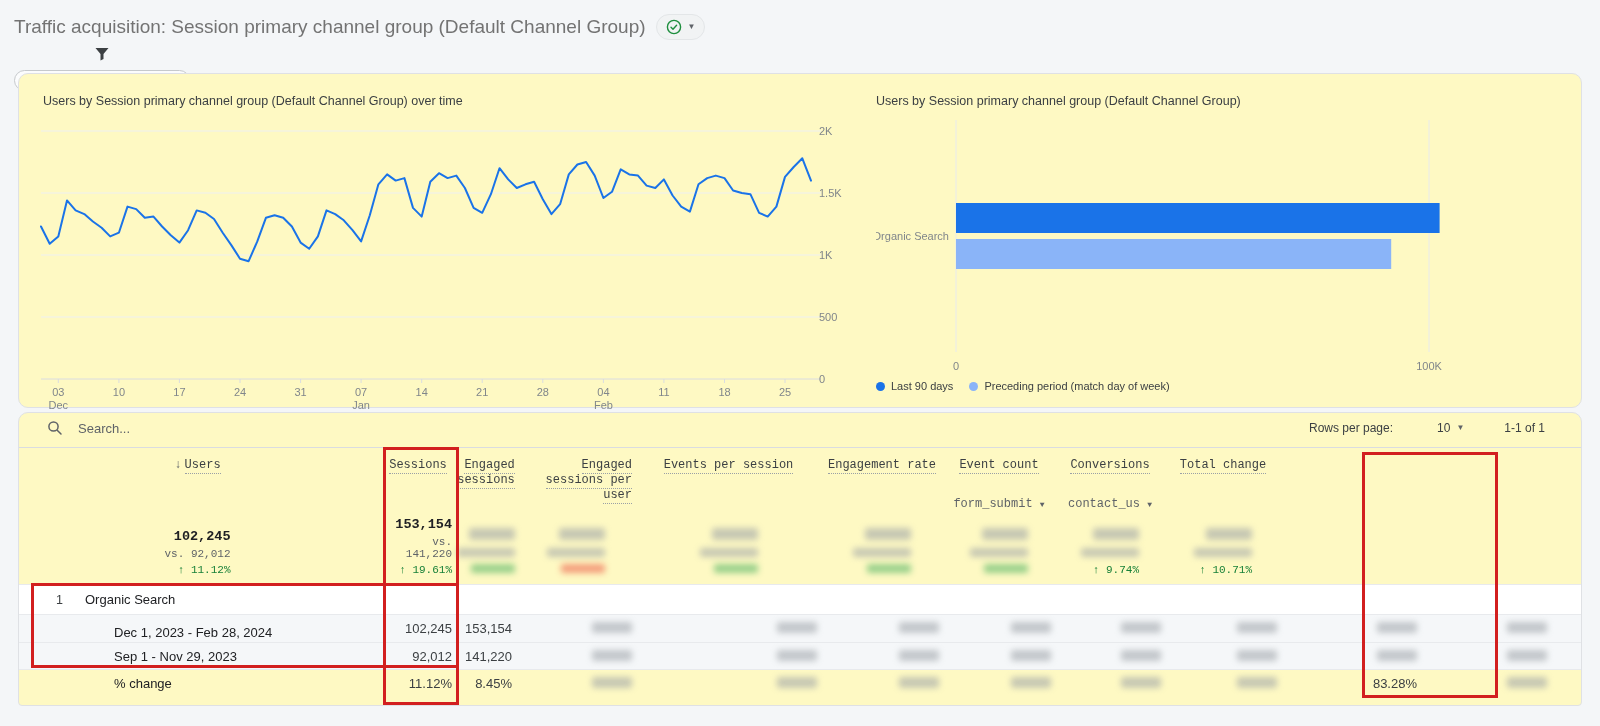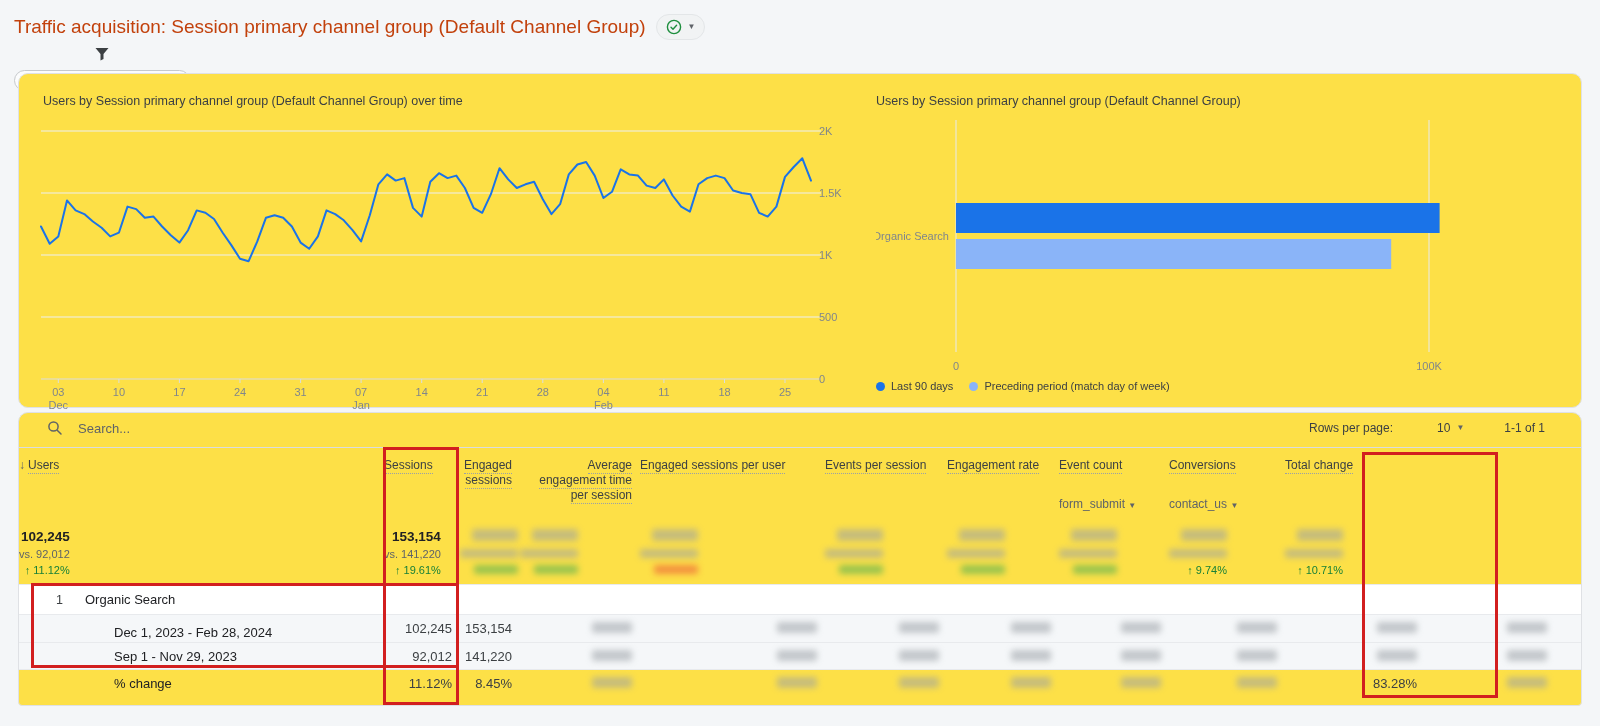--- a/index.html
+++ b/index.html
@@ -1,30 +1,30 @@
 <!DOCTYPE html>
 <html><head>
 <meta charset="utf-8">
 <style>
   html,body{margin:0;padding:0;background:#eef0f3;}
   *{box-sizing:border-box;}
   .page{position:relative;width:1600px;height:726px;background:#f4f6f8;
         font-family:"Liberation Sans","DejaVu Sans",sans-serif;color:#202124;overflow:hidden;}
   
   .report-header{position:absolute;left:14px;top:14px;display:flex;align-items:center;gap:10px;}
-  .report-title{font-size:19px;color:#c2410c;}
+  .report-title{font-size:19px;color:#737373;}
   .status-pill{display:flex;align-items:center;gap:6px;background:#f1f3f4;border:1px solid #e3e6e8;
                border-radius:14px;padding:4px 9px;cursor:pointer;}
   .caret{font-size:8px;color:#5f6368;line-height:1;}
   .filter-row{position:absolute;left:14px;top:46px;display:flex;align-items:center;gap:8px;flex-direction:column;}
   .filter-chip{display:flex;align-items:center;gap:7px;border:1px solid #c6c9cc;background:#fbfcfd;
                border-radius:12px;padding:3px 10px;font-size:11px;color:#444746;cursor:pointer;}
   .chip-x{font-size:11px;color:#5f6368;}
   
-  .card{position:absolute;background:#fde047;border:1px solid #dfe1e5;border-radius:10px;}
+  .card{position:absolute;background:#fef9c3;border:1px solid #dfe1e5;border-radius:10px;}
   .charts-card{left:18px;top:73px;width:1564px;height:335px;}
   .table-card{left:18px;top:412px;width:1564px;height:294px;border-radius:10px 10px 4px 4px;}
   .chart-title{font-size:12.5px;color:#3c4043;}
   .line-title{position:absolute;left:24px;top:20px;}
   .bar-wrap{position:absolute;left:857px;top:0;width:700px;height:335px;}
   .bar-title{position:absolute;left:0;top:20px;}
   .ax{font-size:11px;fill:#80868b;}
   .legend{position:absolute;left:0;top:306px;display:flex;align-items:center;gap:16px;font-size:11px;color:#3c4043;}
   .ldot{display:inline-block;width:9px;height:9px;border-radius:50%;margin-right:6px;vertical-align:-1px;}
   
@@ -37,21 +37,21 @@
   .page-count{margin-left:30px;}
   
   .tgrid{display:grid;grid-template-columns:365px 76px 60px 120px 185px 122px 112px 110px 116px 140px 130px;}
   .thead-row{height:136px;}
   .dim-cell{padding:12px 0 0 70px;position:relative;}
   .dim-select{font-size:12.5px;color:#3c4043;cursor:pointer;}
   .add-col-btn{position:absolute;left:322px;top:10px;color:#1a73e8;font-size:19px;font-weight:400;cursor:pointer;}
   .show-all{position:absolute;left:50px;top:48px;font-size:10px;letter-spacing:.8px;color:#5f6368;
             display:flex;align-items:center;gap:7px;cursor:pointer;}
   .updown{font-size:12px;color:#5f6368;}
-  .mhead{display:flex;flex-direction:column;align-items:flex-start;padding:10px 8px 8px 0;}
+  .mhead{display:flex;flex-direction:column;align-items:center;padding:10px 8px 8px 0;font-family:Liberation Mono, monospace;}
   .mlabel{font-size:12px;color:#3c4043;text-align:right;line-height:15px;cursor:pointer;}
   .mlabel .dot-u{border-bottom:1px dotted #9aa0a6;padding-bottom:1px;}
   .sort-arrow{color:#5f6368;margin-right:3px;}
   .mselector{font-size:12px;color:#5f6368;margin-top:24px;cursor:pointer;}
   .totals{margin-top:auto;text-align:right;}
   .tv{font-size:13.5px;font-weight:700;color:#202124;}
   .tvs{font-size:11px;color:#5f6368;margin-top:4px;}
   .tchg{font-size:11px;margin-top:4px;}
   .up{color:#188038;}
   
@@ -215,31 +215,20 @@
       </div>
 
       <div class="totals">
             <div class="tv"><span class="blur b-big"></span></div>
                <div class="tvs"><span class="blur b-vs"></span></div>
                <div class="tchg"><span class="blur b-chg-up"></span></div>
           </div>
     </div>
         <div class="mhead">
       <div class="mlabel">
-        <span class="dot-u">Average engagement time per session</span>
-      </div>
-
-      <div class="totals">
-            <div class="tv"><span class="blur b-big"></span></div>
-               <div class="tvs"><span class="blur b-vs"></span></div>
-               <div class="tchg"><span class="blur b-chg-up"></span></div>
-          </div>
-    </div>
-        <div class="mhead">
-      <div class="mlabel">
         <span class="dot-u">Engaged sessions per user</span>
       </div>
 
       <div class="totals">
             <div class="tv"><span class="blur b-big"></span></div>
                <div class="tvs"><span class="blur b-vs"></span></div>
                <div class="tchg"><span class="blur b-chg-down"></span></div>
           </div>
     </div>
         <div class="mhead">

